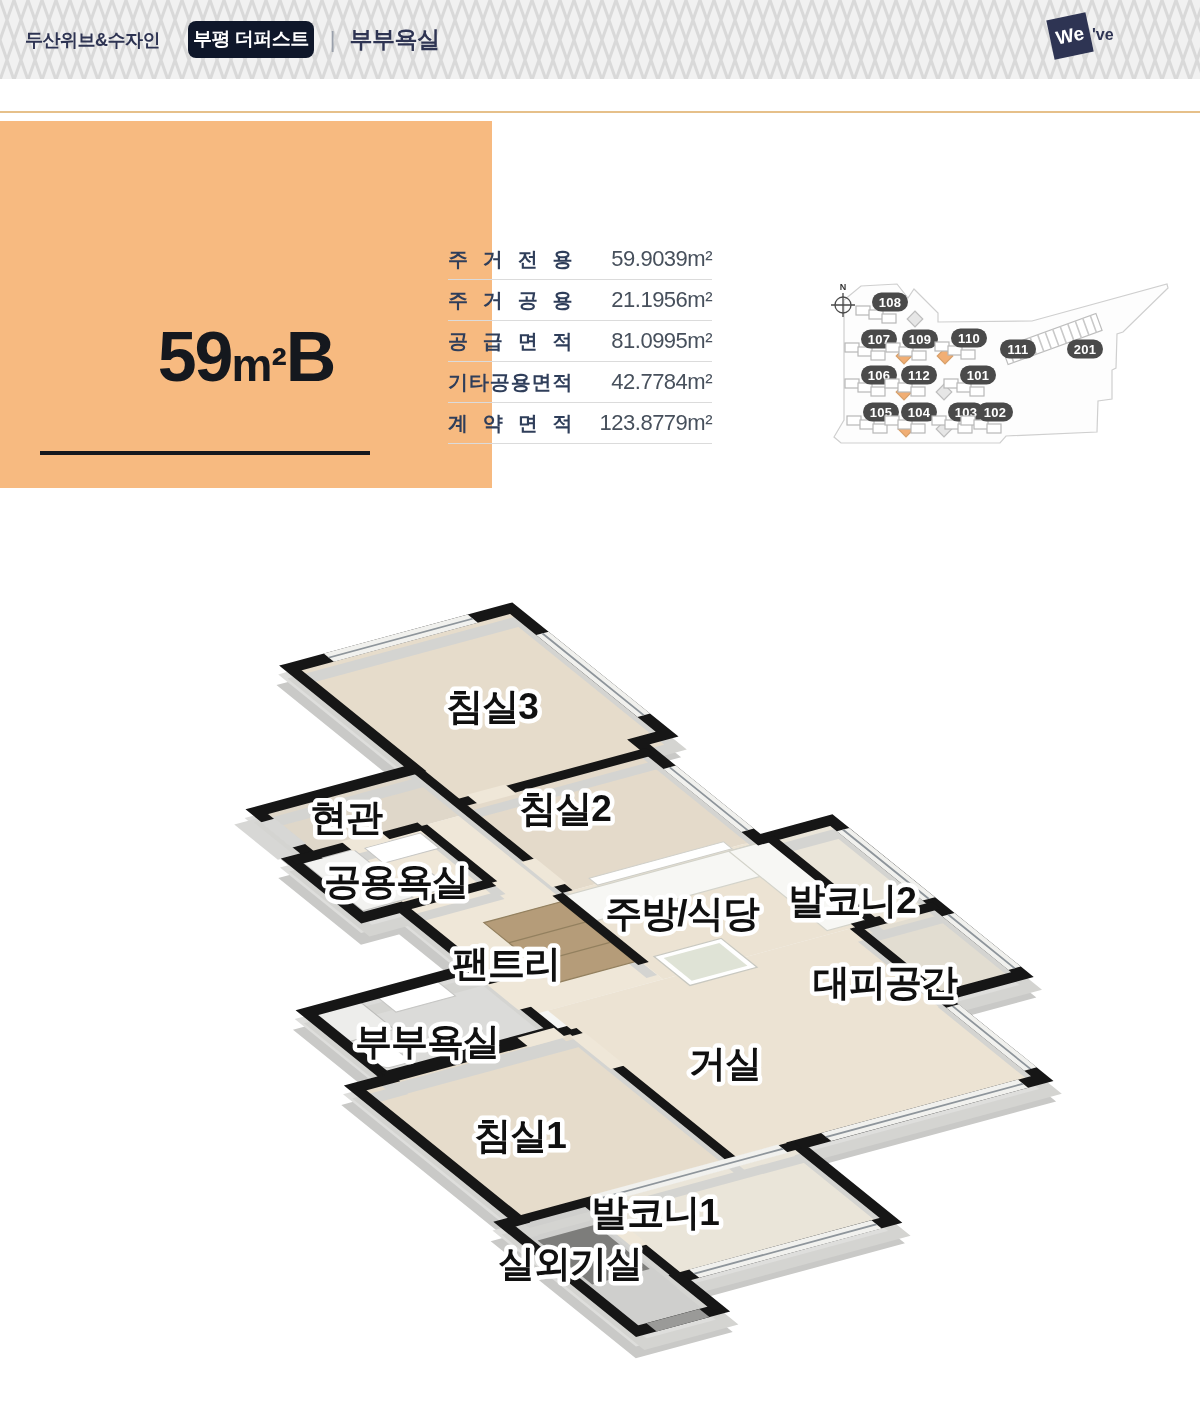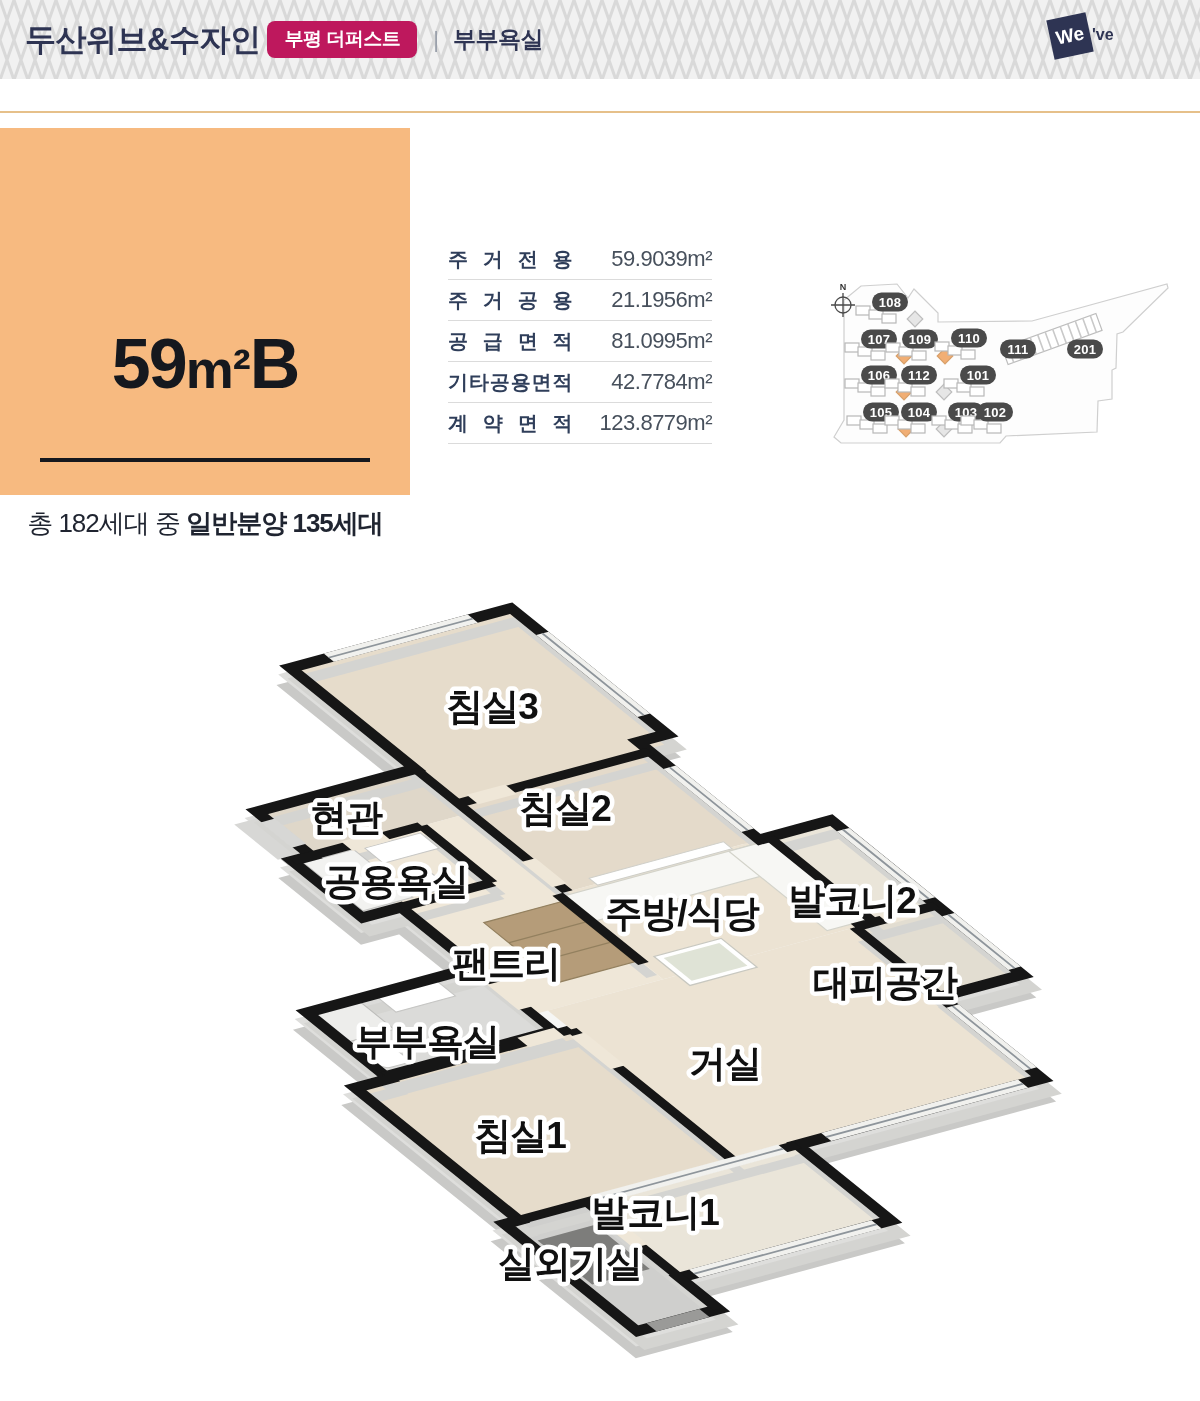--- a/index.html
+++ b/index.html
@@ -3,39 +3,39 @@
 <meta charset="utf-8">
 <style>
   html,body{margin:0;padding:0;}
   body{background:#ffffff;font-family:"Liberation Sans","DejaVu Sans",sans-serif;}
   .page{position:relative;width:1200px;height:1401px;background:#fff;overflow:hidden;}
 
   
   .header{position:absolute;left:0;top:0;width:1200px;height:79px;}
   .header svg.pattern{position:absolute;left:0;top:0;}
   .header-row{position:absolute;left:0;top:0;width:100%;height:100%;display:flex;align-items:center;}
-  .brand{margin-left:25px;font-size:31px;font-weight:bold;color:#2E3453;letter-spacing:-0.5px;}
-  .badge{margin-left:7px;background:#be185d;color:#fff;font-size:19px;font-weight:bold;
-         padding:5px 17px 6px;border-radius:8px;letter-spacing:-0.5px;}
+  .brand{margin-left:25px;font-size:18px;font-weight:bold;color:#2E3453;letter-spacing:-0.5px;}
+  .badge{margin-left:28px;background:#0f172a;color:#fff;font-size:19px;font-weight:bold;
+         padding:5px 5px 6px;border-radius:8px;letter-spacing:-0.5px;}
   .hdr-divider{margin:0 14px 0 16px;color:#9aa0ab;font-size:22px;font-weight:300;}
   .page-title{font-size:23px;font-weight:bold;color:#2E3453;letter-spacing:-0.5px;}
   .logo{position:absolute;right:38px;top:12px;width:130px;height:55px;}
   .logo-square{position:absolute;left:18px;top:4px;width:40px;height:40px;background:#2E3453;
                transform:rotate(-12deg);display:flex;align-items:center;justify-content:center;
                color:#fff;font-weight:bold;font-size:19px;}
   .logo-rest{position:absolute;left:60px;top:14px;color:#2E3453;font-weight:bold;font-size:16px;}
 
   .top-orange-line{position:absolute;left:0;top:111px;width:1200px;height:2px;background:#E6C08A;}
 
   
-  .unit-card{position:absolute;left:0;top:128px;width:410px;height:367px;background:#F7BA80;}
+  .unit-card{position:absolute;left:0;top:121px;width:492px;height:367px;background:#F7BA80;}
   .unit-title{position:absolute;left:0;top:196px;width:100%;display:flex;justify-content:center;
               align-items:baseline;color:#15181E;font-weight:bold;}
   .unit-title .big{font-size:70px;letter-spacing:-2px;}
-  .unit-title .med{font-size:54px;letter-spacing:-1px;}
+  .unit-title .med{font-size:46px;letter-spacing:-1px;}
   .unit-divider{position:absolute;left:40px;top:330px;width:330px;height:4px;background:#15181E;}
   .unit-households{position:absolute;left:0;top:378px;width:100%;text-align:center;
                    font-size:26px;color:#1F2430;letter-spacing:-1px;}
   .unit-households b{font-weight:bold;}
 
   
   .spec-table{position:absolute;left:448px;top:239px;width:264px;}
   .spec-row{height:40px;display:flex;align-items:center;justify-content:space-between;
             border-bottom:1px solid #DBDBDB;}
   .spec-label{width:124px;display:flex;justify-content:space-between;font-size:20px;
@@ -77,23 +77,20 @@
   </div>
   <div class="top-orange-line"></div>
 
   <div class="unit-card">
     <div class="unit-title">
       <span class="big">59</span>
       <span class="med">m²</span>
       <span class="big">B</span>
     </div>
     <div class="unit-divider"></div>
-    <div class="unit-households">
-      <span>총 182세대 중 </span><b>일반분양 135세대</b>
-    </div>
   </div>
 
   <div class="spec-table" id="area-rows">
       <div class="spec-row">
         <span class="spec-label">
           <span>주</span>
           <span>거</span>
           <span>전</span>
           <span>용</span>
         </span>

